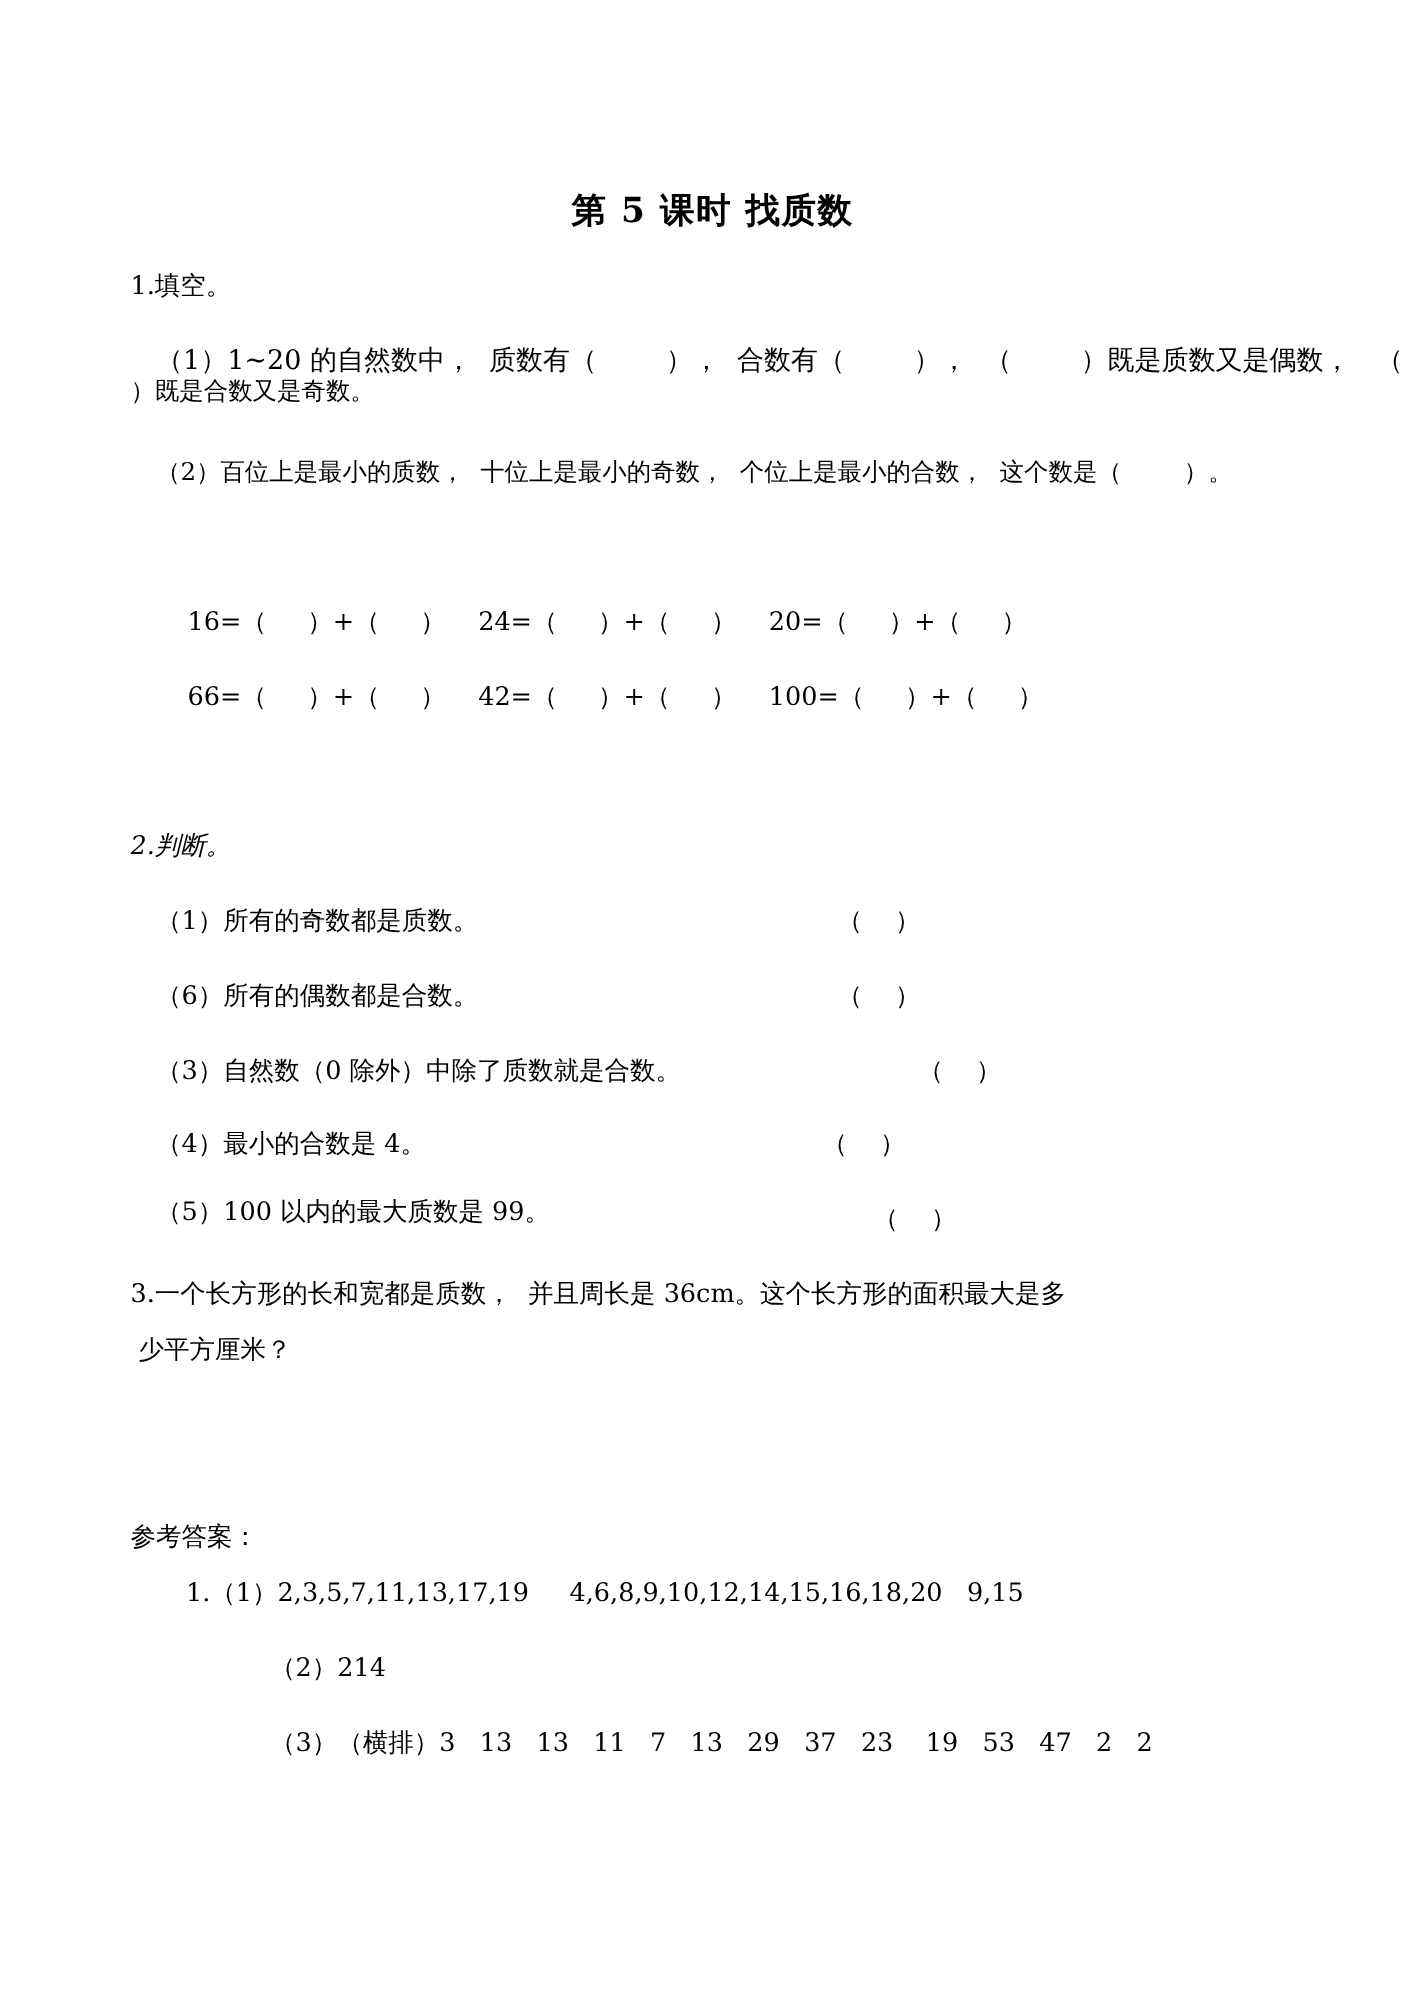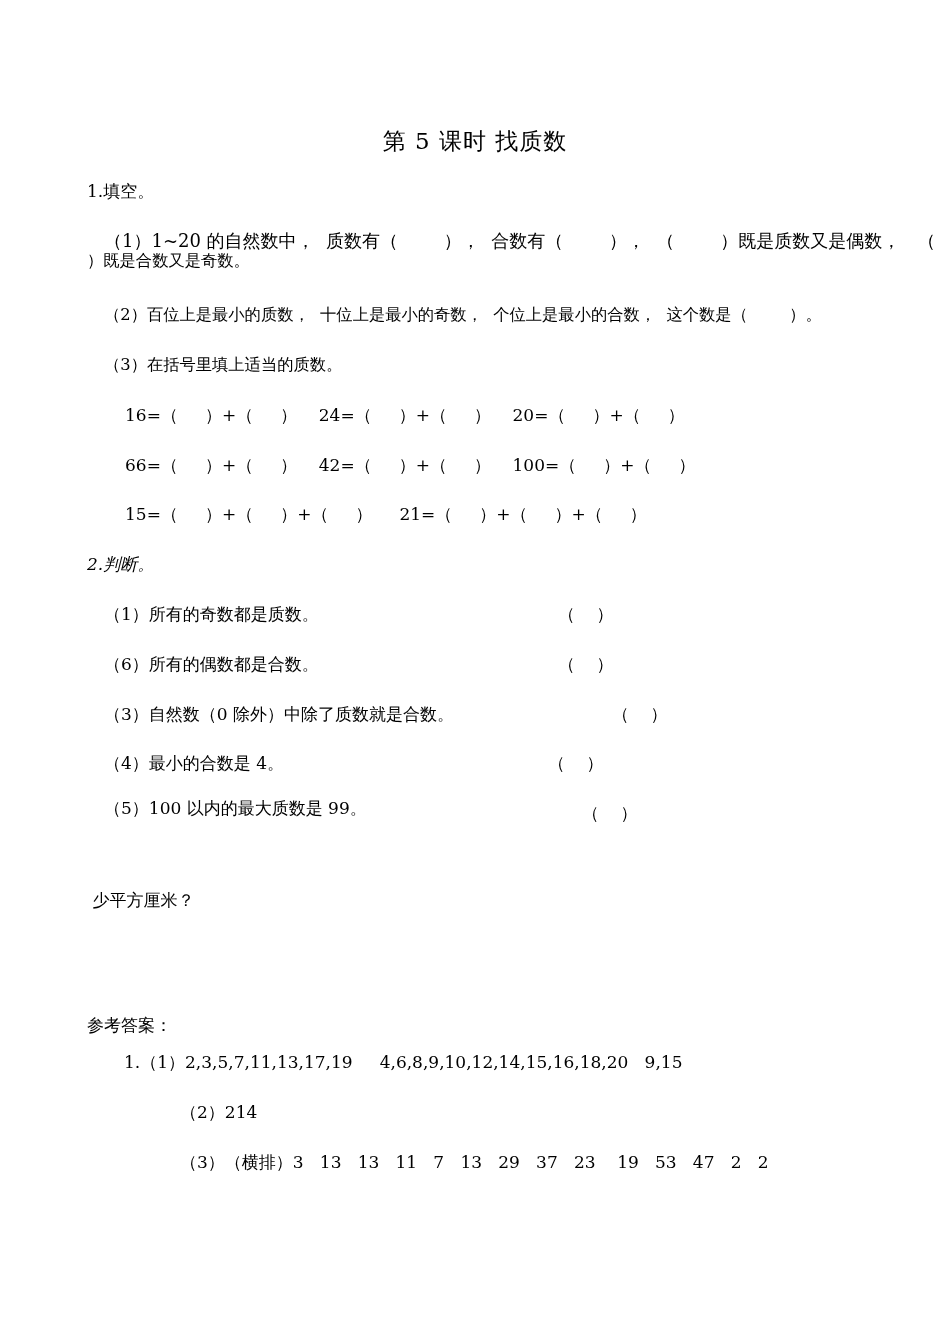--- a/index.html
+++ b/index.html
@@ -1,62 +1,61 @@
 <!DOCTYPE html>
 <html><head>
 <meta charset="utf-8">
 <style>
   html, body { margin: 0; padding: 0; background: #ffffff; }
   body { width: 950px; height: 1344px; position: relative; overflow: hidden;
          font-family: "DejaVu Serif", "Liberation Serif", serif; color: #000; }
   .page { position: absolute; left: 0; top: 0; width: 950px; height: 1344px; }
   .line { position: absolute; white-space: pre; font-size: 17px; line-height: 22px; }
   .title { position: absolute; top: 126px; left: 0; width: 950px; text-align: center;
-           font-size: 23px; font-weight: normal; line-height: 30px; letter-spacing: 1px; }
+           font-size: 23px; font-weight: bold; line-height: 30px; letter-spacing: 1px; }
   .sec { left: 87px; }
   .sub { left: 104px; }
   .eq  { left: 125px; }
   .ans { left: 124px; }
   .ans2 { left: 148px; margin-left: 32px; }
   .paren { position: absolute; white-space: pre; font-size: 17px; line-height: 22px; }
 </style>
 </head>
 <body>
 
 <div class="page">
 
   <div class="title">第 5 课时  找质数</div>
 
   <div class="line sec" style="top:180px;">1.填空。</div>
   <div class="line sub" style="top:230px; left:104px; font-size:18px;">（1）1~20 的自然数中，  质数有（        ），  合数有（        ），  （        ）既是质数又是偶数，   （</div>
   <div class="line" style="top:250px; left:87px; font-size:16.3px;">）既是合数又是奇数。</div>
   <div class="line sub" style="top:304px; font-size:16.3px;">（2）百位上是最小的质数，  十位上是最小的奇数，  个位上是最小的合数，  这个数是（        ）。</div>
-  <div class="line sub" style="top:354px; font-size:16.3px;">（3）在括号里填上适当的质数。</div>
 
   <div class="line eq" style="top:404px;">16=（     ）+（     ）    24=（     ）+（     ）    20=（     ）+（     ）</div>
   <div class="line eq" style="top:454px;">66=（     ）+（     ）    42=（     ）+（     ）    100=（     ）+（     ）</div>
-  <div class="line eq" style="top:503px;">15=（     ）+（     ）+（     ）     21=（     ）+（     ）+（     ）</div>
 
   <div class="line sec" style="top:553px;font-style:italic;">2.判断。</div>
 
   <div class="line sub" style="top:603px;">（1）所有的奇数都是质数。</div>
   <div class="paren" style="top:603px; left:558px;">（    ）</div>
 
   <div class="line sub" style="top:653px;">（6）所有的偶数都是合数。</div>
   <div class="paren" style="top:653px; left:558px;">（    ）</div>
 
   <div class="line sub" style="top:703px;">（3）自然数（0 除外）中除了质数就是合数。</div>
   <div class="paren" style="top:703px; left:612px;">（    ）</div>
 
   <div class="line sub" style="top:752px;">（4）最小的合数是 4。</div>
   <div class="paren" style="top:752px; left:548px;">（    ）</div>
 
   <div class="line sub" style="top:797px;">（5）100 以内的最大质数是 99。</div>
   <div class="paren" style="top:802px; left:582px;">（    ）</div>
 
+  <div class="line sec" style="top:852px;">3.一个长方形的长和宽都是质数，  并且周长是 36cm。这个长方形的面积最大是多</div>
   <div class="line sec" style="top:889px;"> 少平方厘米？</div>
 
   <div class="line sec" style="top:1014px;">参考答案：</div>
   <div class="line ans" style="top:1051px;">1.（1）2,3,5,7,11,13,17,19     4,6,8,9,10,12,14,15,16,18,20   9,15</div>
   <div class="line ans2" style="top:1101px;">（2）214</div>
   <div class="line ans2" style="top:1151px;">（3）（横排）3   13   13   11   7   13   29   37   23    19   53   47   2   2</div>
 
 </div>
 
 </body></html>

